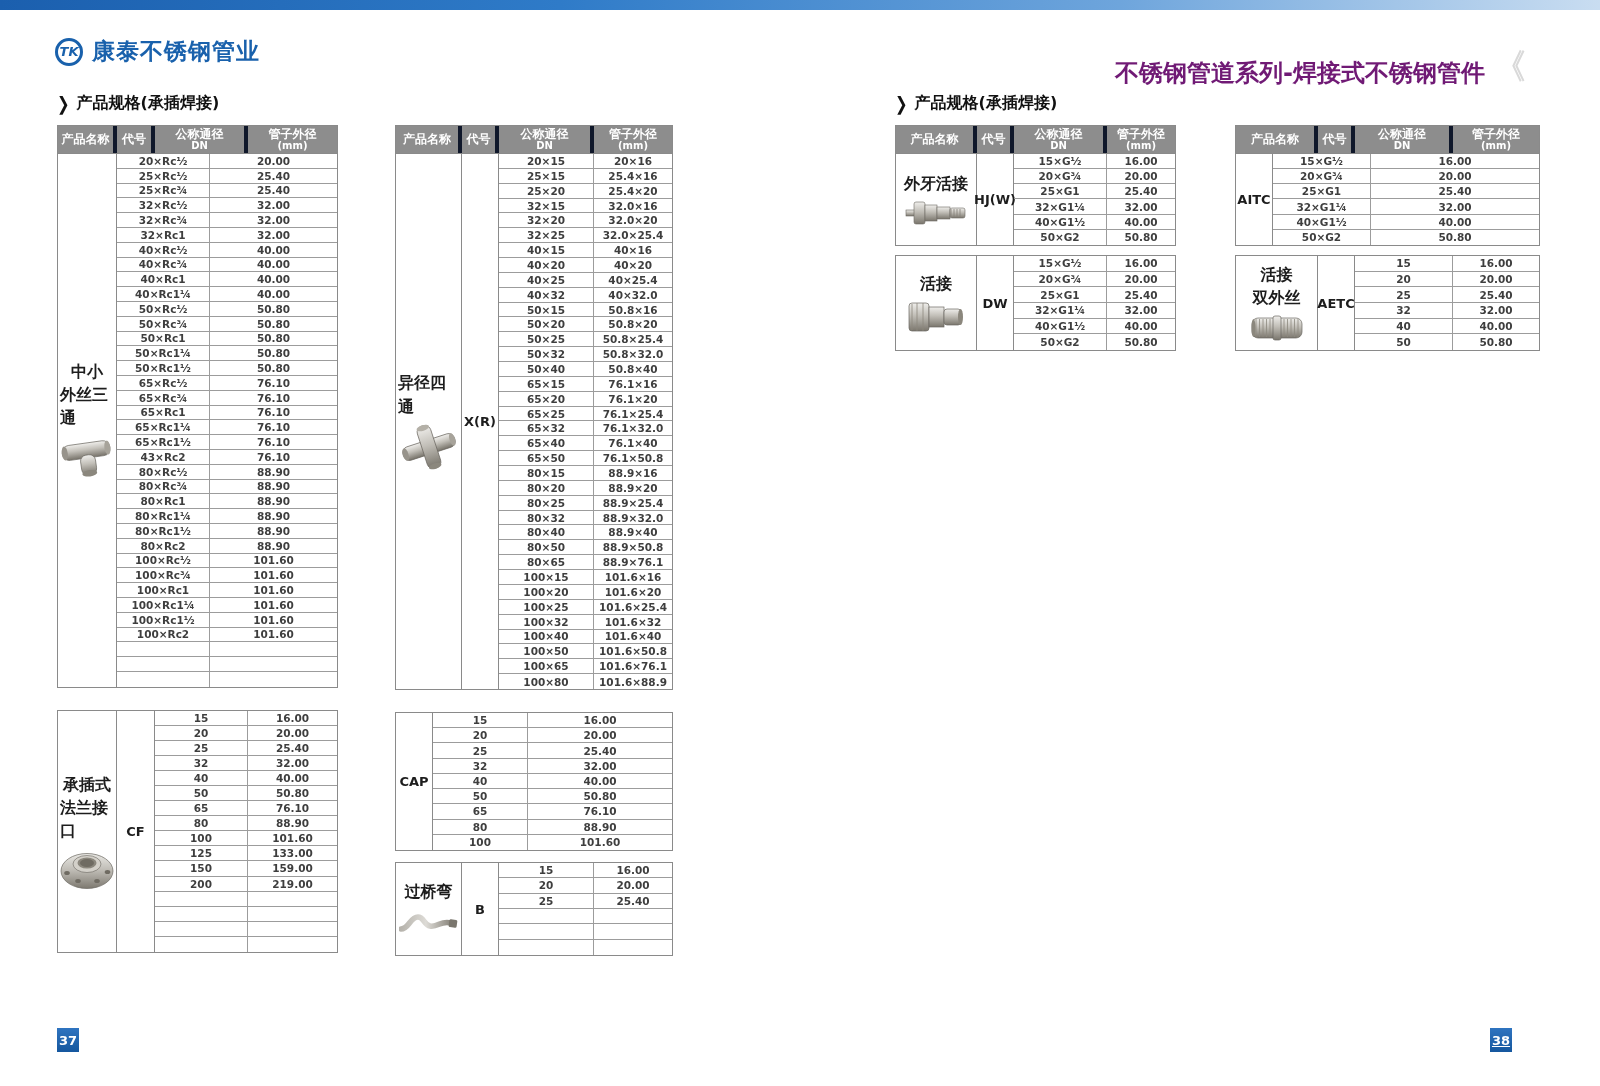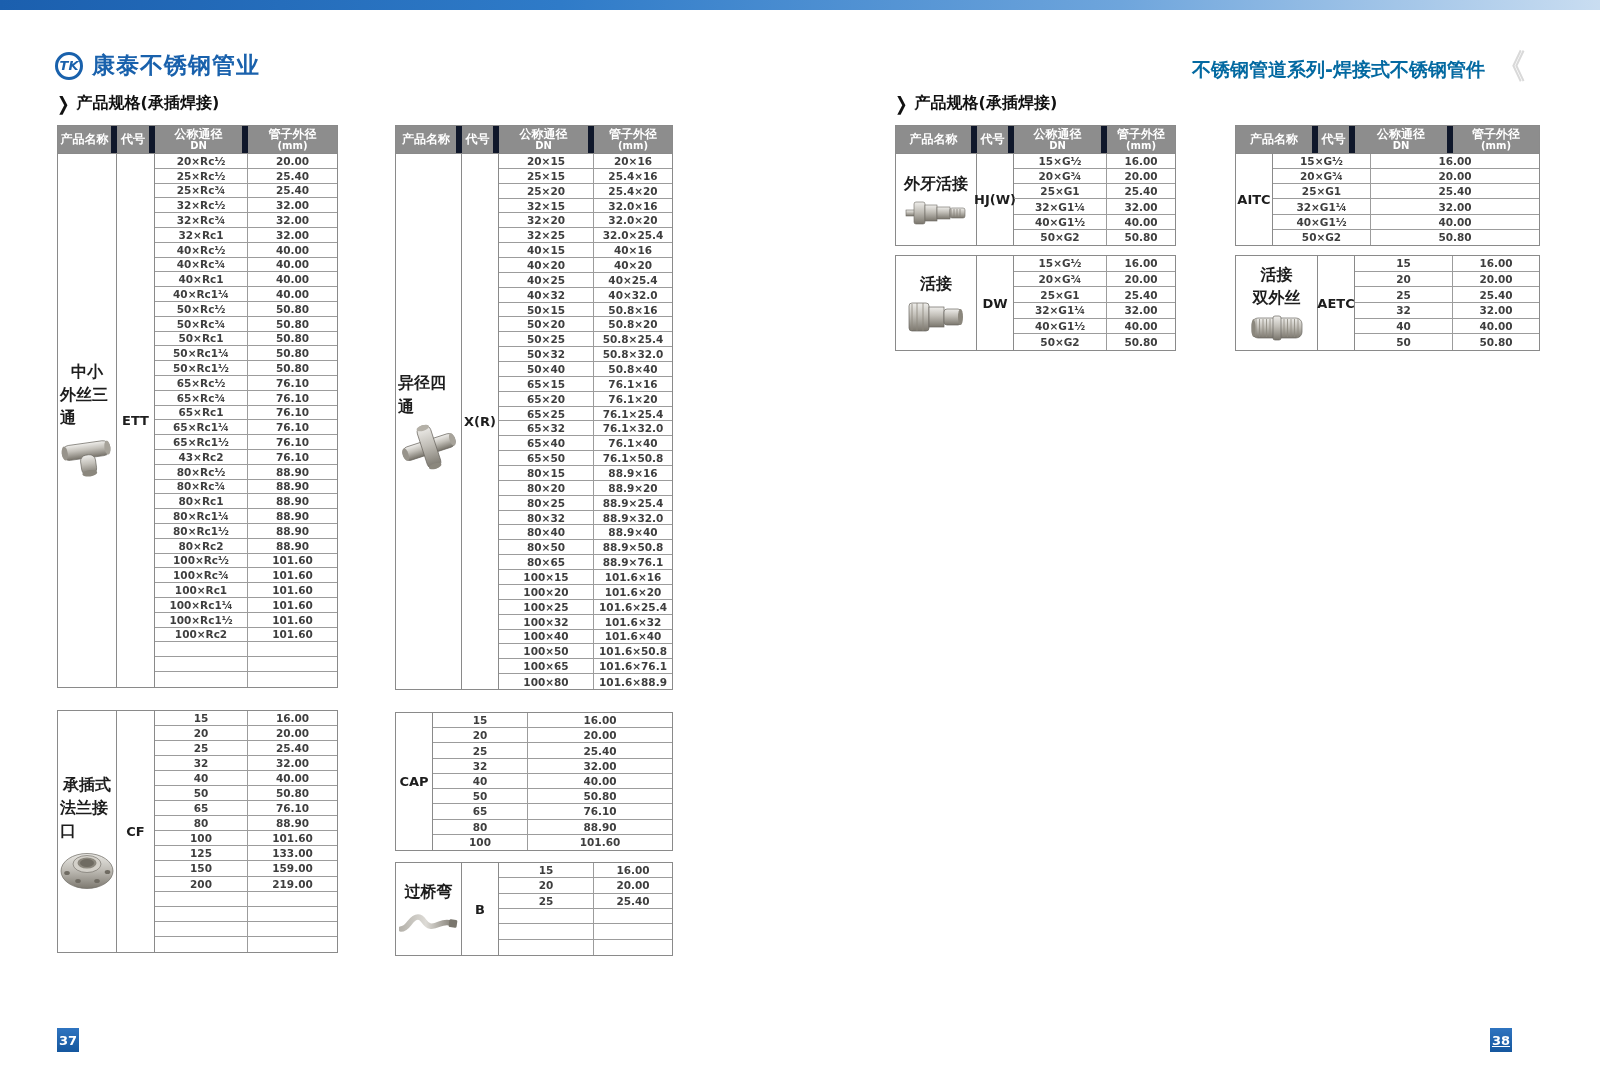--- a/index.html
+++ b/index.html
@@ -4,34 +4,34 @@
 <style>
   html,body{margin:0;padding:0;}
   body{
     width:1600px;height:1086px;position:relative;background:#ffffff;
     font-family:"DejaVu Sans","Liberation Sans",sans-serif;color:#3e3e3e;
     overflow:hidden;
   }
   .topbar{position:absolute;left:0;top:0;width:1600px;height:10px;
     background:linear-gradient(90deg,#1b5fae 0%,#2f7bc8 35%,#6ea5dc 70%,#c9ddf1 100%);}
   
-  .brand{position:absolute;left:55px;top:50px;display:flex;align-items:center;gap:9px;}
+  .brand{position:absolute;left:55px;top:36px;display:flex;align-items:center;gap:9px;}
   .brand-badge{width:28px;height:28px;border-radius:50%;border:3px solid #1961ac;color:#1961ac;
     display:flex;align-items:center;justify-content:center;font-weight:bold;font-style:italic;font-size:13px;box-sizing:border-box;}
   .brand-name{color:#1961ac;font-size:23px;font-weight:bold;letter-spacing:1px;}
-  .doc-title{position:absolute;top:57px;right:115px;font-size:19px;font-weight:bold;color:#0369a1;}
+  .doc-title{position:absolute;top:57px;right:115px;font-size:24px;font-weight:bold;color:#701a75;}
   .chevron-decor{position:absolute;top:44px;right:72px;font-size:34px;color:#d9d9d9;font-weight:bold;transform:scaleX(.85);}
   
   .section-title{position:absolute;display:flex;align-items:center;gap:7px;font-size:16px;font-weight:bold;color:#111;}
   .section-title .arr{font-size:15px;font-weight:bold;color:#111;transform:scaleY(1.25);}
   
   .tbl{position:absolute;border:1px solid #8a8a8a;box-sizing:border-box;background:#fff;}
   .thead{display:flex;background:#8d8d8d;height:28px;border-bottom:1px solid #8a8a8a;box-sizing:border-box;}
   .th{display:flex;flex-direction:column;align-items:center;justify-content:center;color:#fff;
-    font-size:12px;font-weight:bold;line-height:1.05;border-right:6px solid #0f172a;box-sizing:border-box;}
+    font-size:12px;font-weight:bold;line-height:1.05;border-right:4px solid #0f172a;box-sizing:border-box;}
   .th small{font-size:10px;font-weight:bold;}
   .th.c4{border-right:none;flex:1;}
   .c1{width:var(--w1);} .c2{width:var(--w2);} .c3{width:var(--w3);}
   .tbody{display:flex;align-items:stretch;height:calc(100% - var(--hh,0px));}
   .prod{width:var(--w1);border-right:1px solid #8a8a8a;display:flex;flex-direction:column;align-items:center;
     justify-content:center;gap:4px;box-sizing:border-box;padding:2px;}
   .pname{display:flex;flex-direction:column;align-items:center;font-size:16px;font-weight:bold;color:#1d1d1d;line-height:1.45;}
   .code{width:var(--w2);border-right:1px solid #8a8a8a;display:flex;align-items:center;justify-content:center;
     font-size:13px;font-weight:bold;color:#1d1d1d;box-sizing:border-box;}
   .rows{flex:1;display:flex;flex-direction:column;}
@@ -102,21 +102,20 @@
           </defs>
         <g transform="rotate(-8 27 24)">
           <rect x="3" y="10" width="48" height="15" rx="7" fill="url(#gA)" stroke="#6b6861" stroke-width="0.7"></rect>
           <ellipse cx="5.5" cy="17.5" rx="3" ry="7" fill="#97938b"></ellipse>
           <ellipse cx="48.5" cy="17.5" rx="3" ry="7" fill="#a7a39a"></ellipse>
           <rect x="20" y="22" width="15" height="20" rx="6" fill="url(#gA)" stroke="#6b6861" stroke-width="0.7"></rect>
           <ellipse cx="27.5" cy="40.5" rx="7.5" ry="3.2" fill="#8b877d"></ellipse>
         </g>
       </svg>
     </div>
-    <div class="code">ETT</div>
     <div class="rows">
         <div class="row">
           <div class="cell dn">20×Rc½</div>
           <div class="cell od">20.00</div>
         </div>
         <div class="row">
           <div class="cell dn">25×Rc½</div>
           <div class="cell od">25.40</div>
         </div>
         <div class="row">

